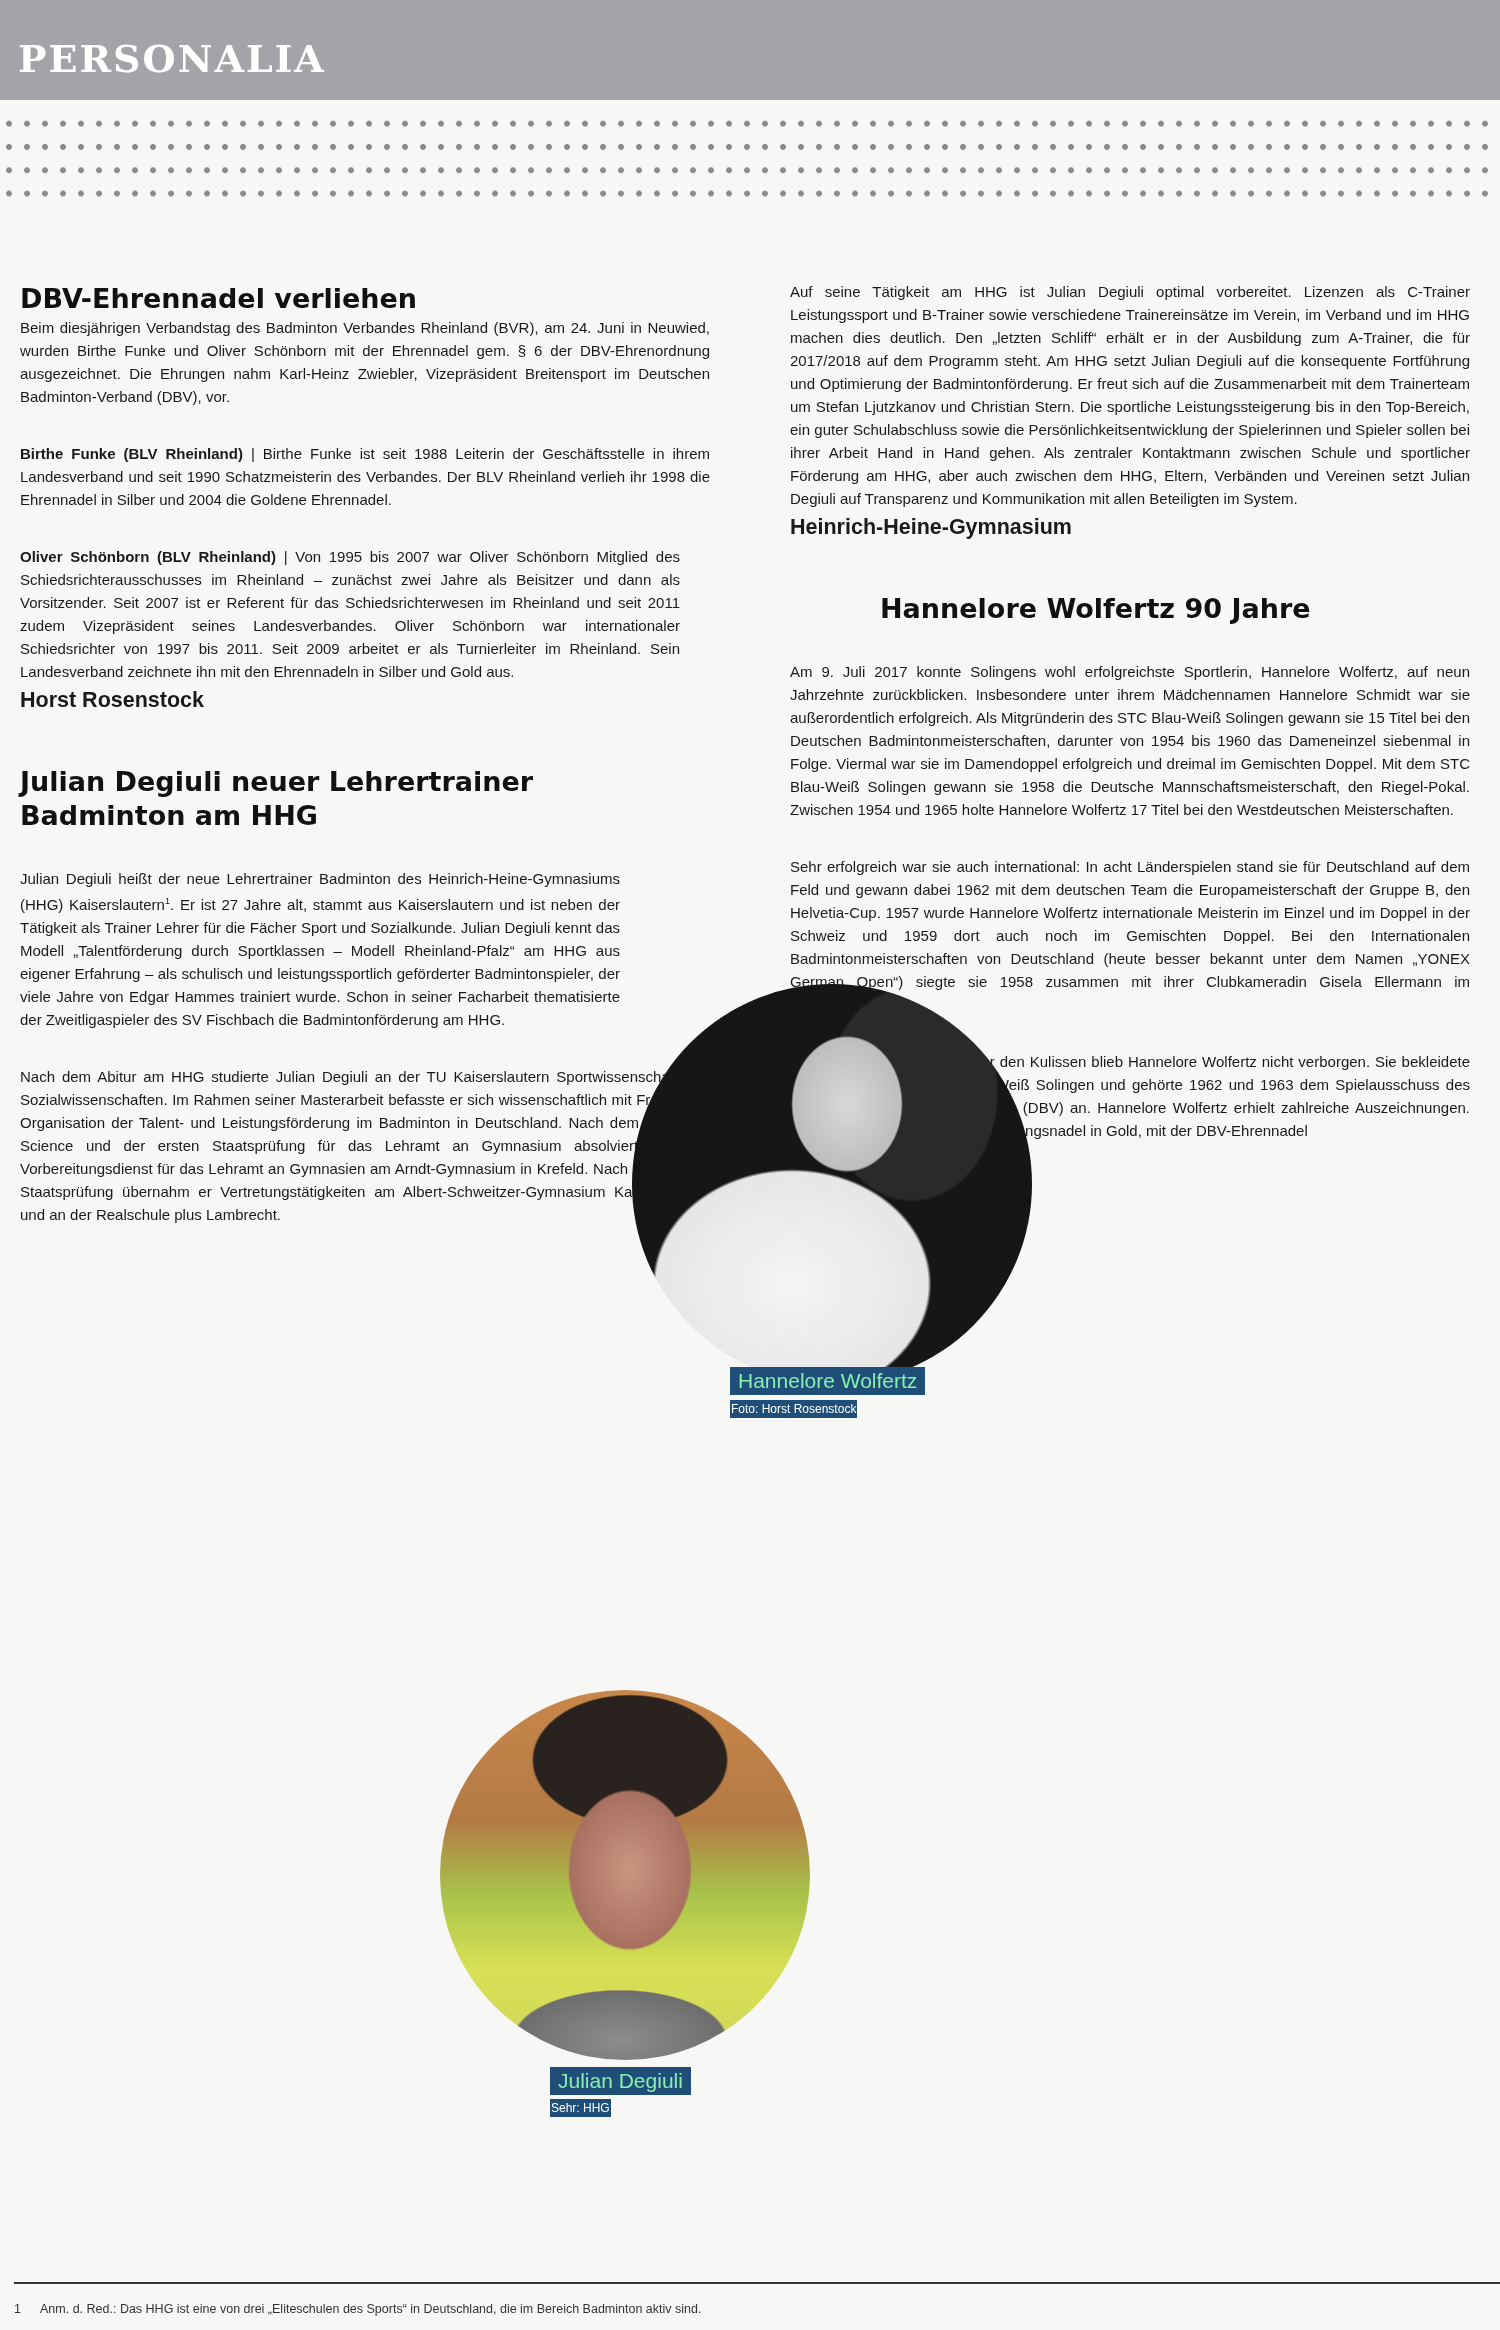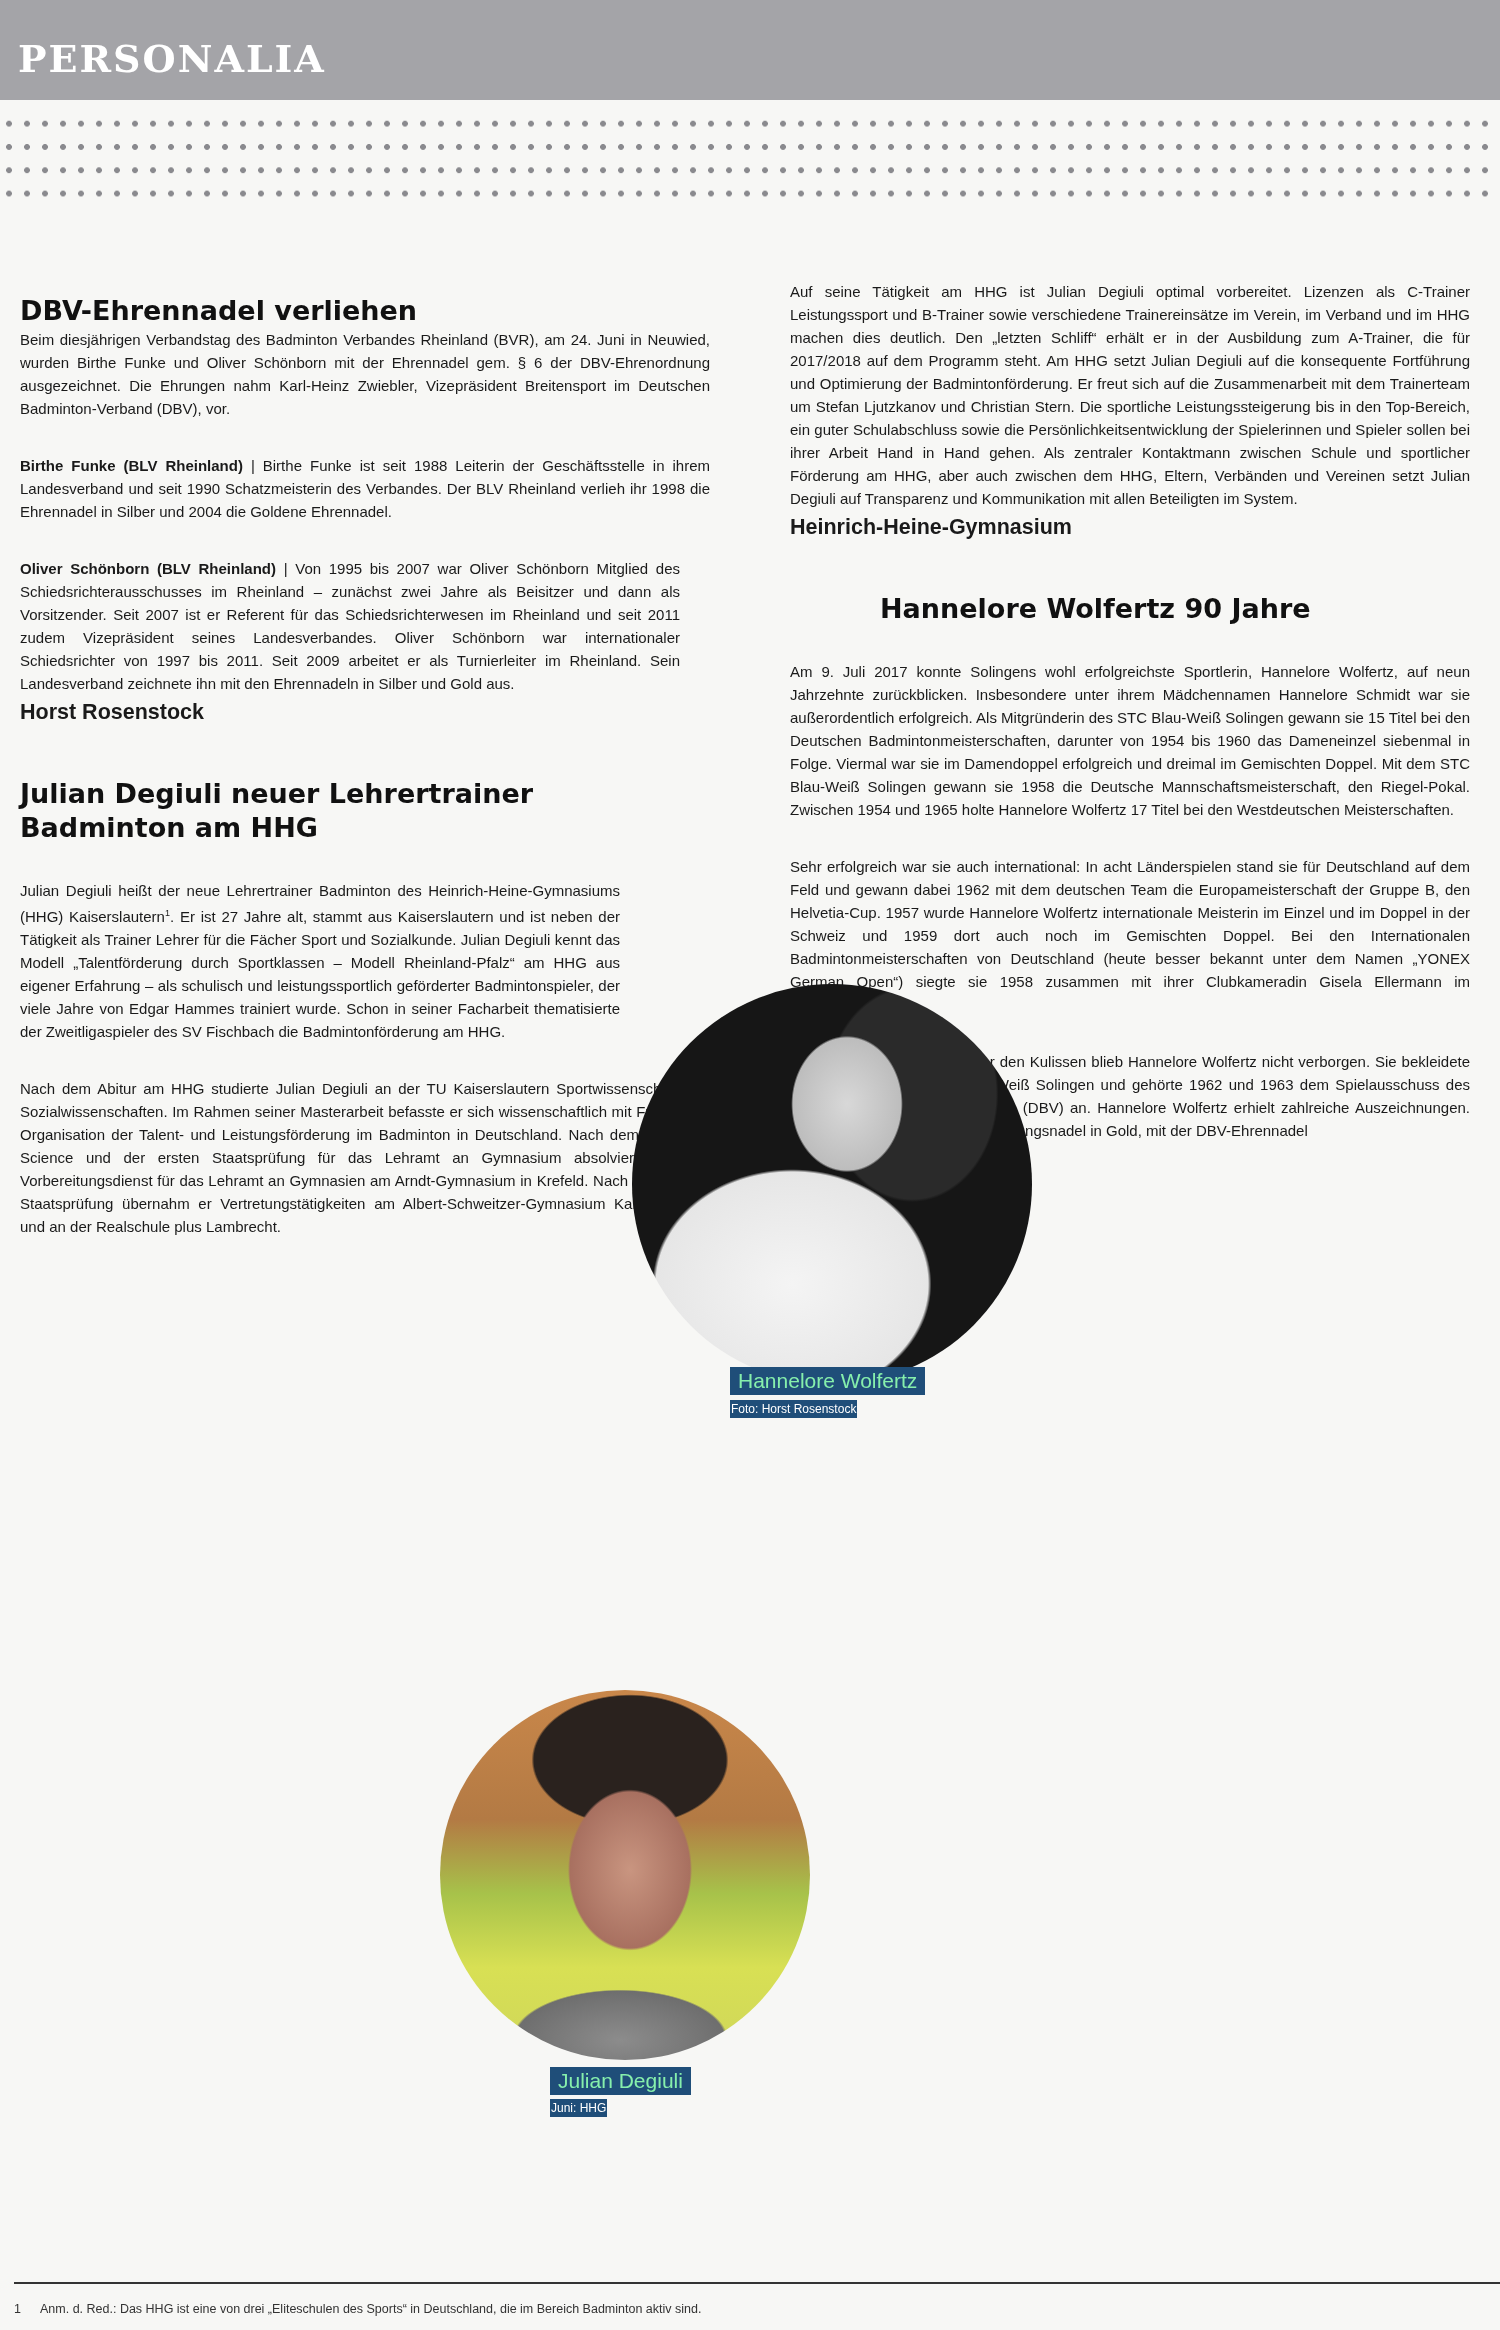--- a/index.html
+++ b/index.html
@@ -77,21 +77,21 @@
 </style>
 </head>
 <body>
 
 <div class="header-band">
   <div class="header-title">PERSONALIA</div>
 </div>
 <div class="dots"></div>
 
 <div class="col col-left">
-  <h2 style="margin-top:14px;">DBV-Ehrennadel verliehen</h2>
+  <h2 style="margin-top:2px;">DBV-Ehrennadel verliehen</h2>
   <p style="">Beim diesjährigen Verbandstag des Badminton Verbandes Rheinland (BVR), am 24. Juni in Neuwied, wurden Birthe Funke und Oliver Schönborn mit der Ehrennadel gem. § 6 der DBV-Ehrenordnung ausgezeichnet. Die Ehrungen nahm Karl-Heinz Zwiebler, Vizepräsident Breitensport im Deutschen Badminton-Verband (DBV), vor.</p>
 
   <p style="margin-top:34px;">
     <span class="lead">Birthe Funke (BLV Rheinland)</span><span> | Birthe Funke ist seit 1988 Leiterin der Geschäftsstelle in ihrem Landesverband und seit 1990 Schatzmeisterin des Verbandes. Der BLV Rheinland verlieh ihr 1998 die Ehrennadel in Silber und 2004 die Goldene Ehrennadel.</span>
   </p>
 
   <p style="margin-top:34px; width:660px;">
     <span class="lead">Oliver Schönborn (BLV Rheinland)</span><span> | Von 1995 bis 2007 war Oliver Schönborn Mitglied des Schiedsrichterausschusses im Rheinland – zunächst zwei Jahre als Beisitzer und dann als Vorsitzender. Seit 2007 ist er Referent für das Schiedsrichterwesen im Rheinland und seit 2011 zudem Vizepräsident seines Landesverbandes. Oliver Schönborn war internationaler Schiedsrichter von 1997 bis 2011. Seit 2009 arbeitet er als Turnierleiter im Rheinland. Sein Landesverband zeichnete ihn mit den Ehrennadeln in Silber und Gold aus.</span>
   </p>
   <div class="author" style="width:580px; margin-top:0;">Horst Rosenstock</div>
@@ -118,18 +118,18 @@
   <p style="margin-top:34px;">Sehr erfolgreich war sie auch international: In acht Länderspielen stand sie für Deutschland auf dem Feld und gewann dabei 1962 mit dem deutschen Team die Europameisterschaft der Gruppe B, den Helvetia-Cup. 1957 wurde Hannelore Wolfertz internationale Meisterin im Einzel und im Doppel in der Schweiz und 1959 dort auch noch im Gemischten Doppel. Bei den Internationalen Badmintonmeisterschaften von Deutschland (heute besser bekannt unter dem Namen „YONEX German Open“) siegte sie 1958 zusammen mit ihrer Clubkameradin Gisela Ellermann im Damendoppel.</p>
   <p style="margin-top:34px; text-indent:60px;">Auch die Arbeit hinter den Kulissen blieb Hannelore Wolfertz nicht verborgen. Sie bekleidete Vorstandsämter im STC Blau-Weiß Solingen und gehörte 1962 und 1963 dem Spielausschuss des Deutschen Badminton-Verbandes (DBV) an. Hannelore Wolfertz erhielt zahlreiche Auszeichnungen. So ehrte sie der DBV mit der Leistungsnadel in Gold, mit der DBV-Ehrennadel</p>
 </div>
 
 <div class="photo photo-hw"></div>
 <div class="caption-name" style="left:730px; top:1367px; font-size:21px;">Hannelore Wolfertz</div>
 <div class="caption-credit" style="left:730px; top:1400px;">Foto: Horst Rosenstock</div>
 
 <div class="photo photo-jd"></div>
 <div class="caption-name" style="left:550px; top:2067px; font-size:21px;">Julian Degiuli</div>
-<div class="caption-credit" style="left:550px; top:2099px;">Juni: HHG</div>
+<div class="caption-credit" style="left:550px; top:2099px;">Sehr: HHG</div>
 
 <div class="footnote-rule"></div>
 <div class="footnote">
   <span class="num">1</span><span>Anm. d. Red.: Das HHG ist eine von drei „Eliteschulen des Sports“ in Deutschland, die im Bereich Badminton aktiv sind.</span>
 </div>
 
 </body></html>

